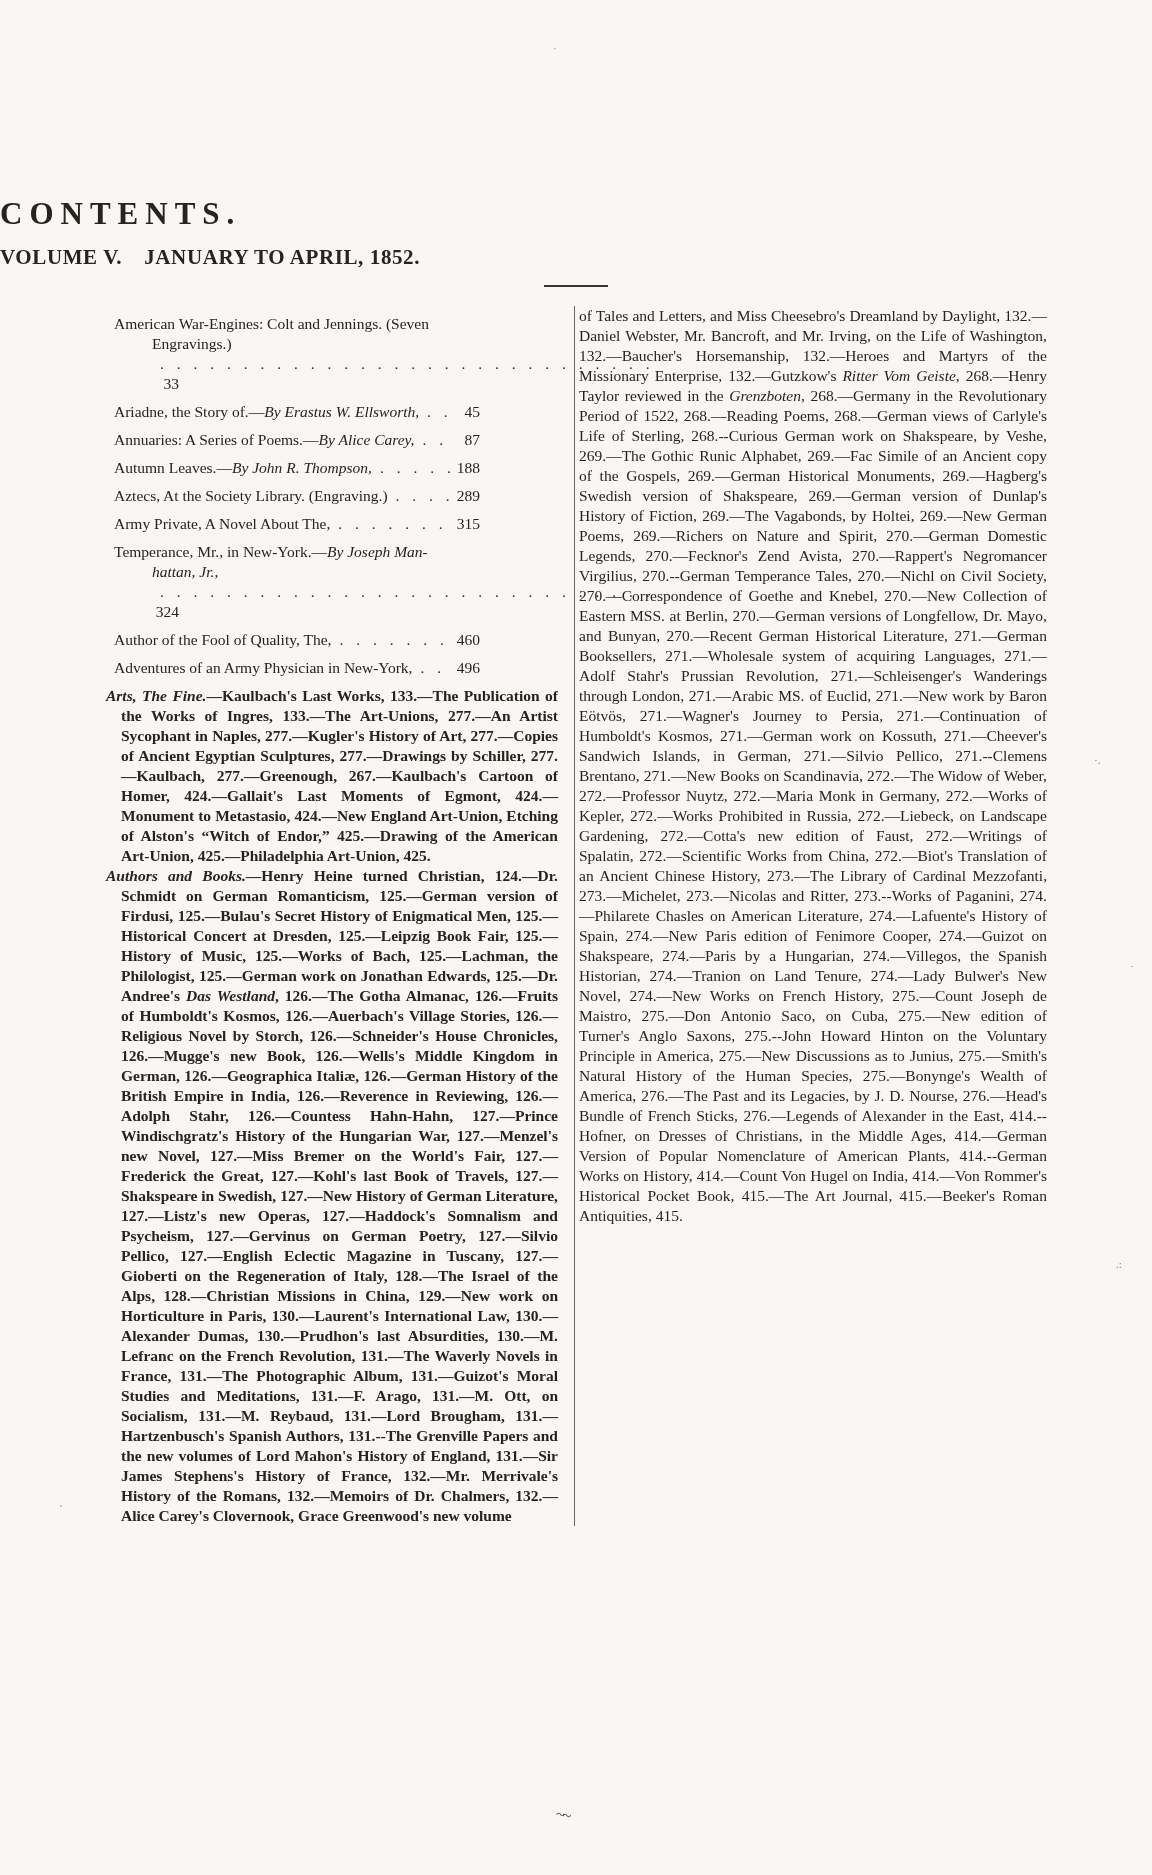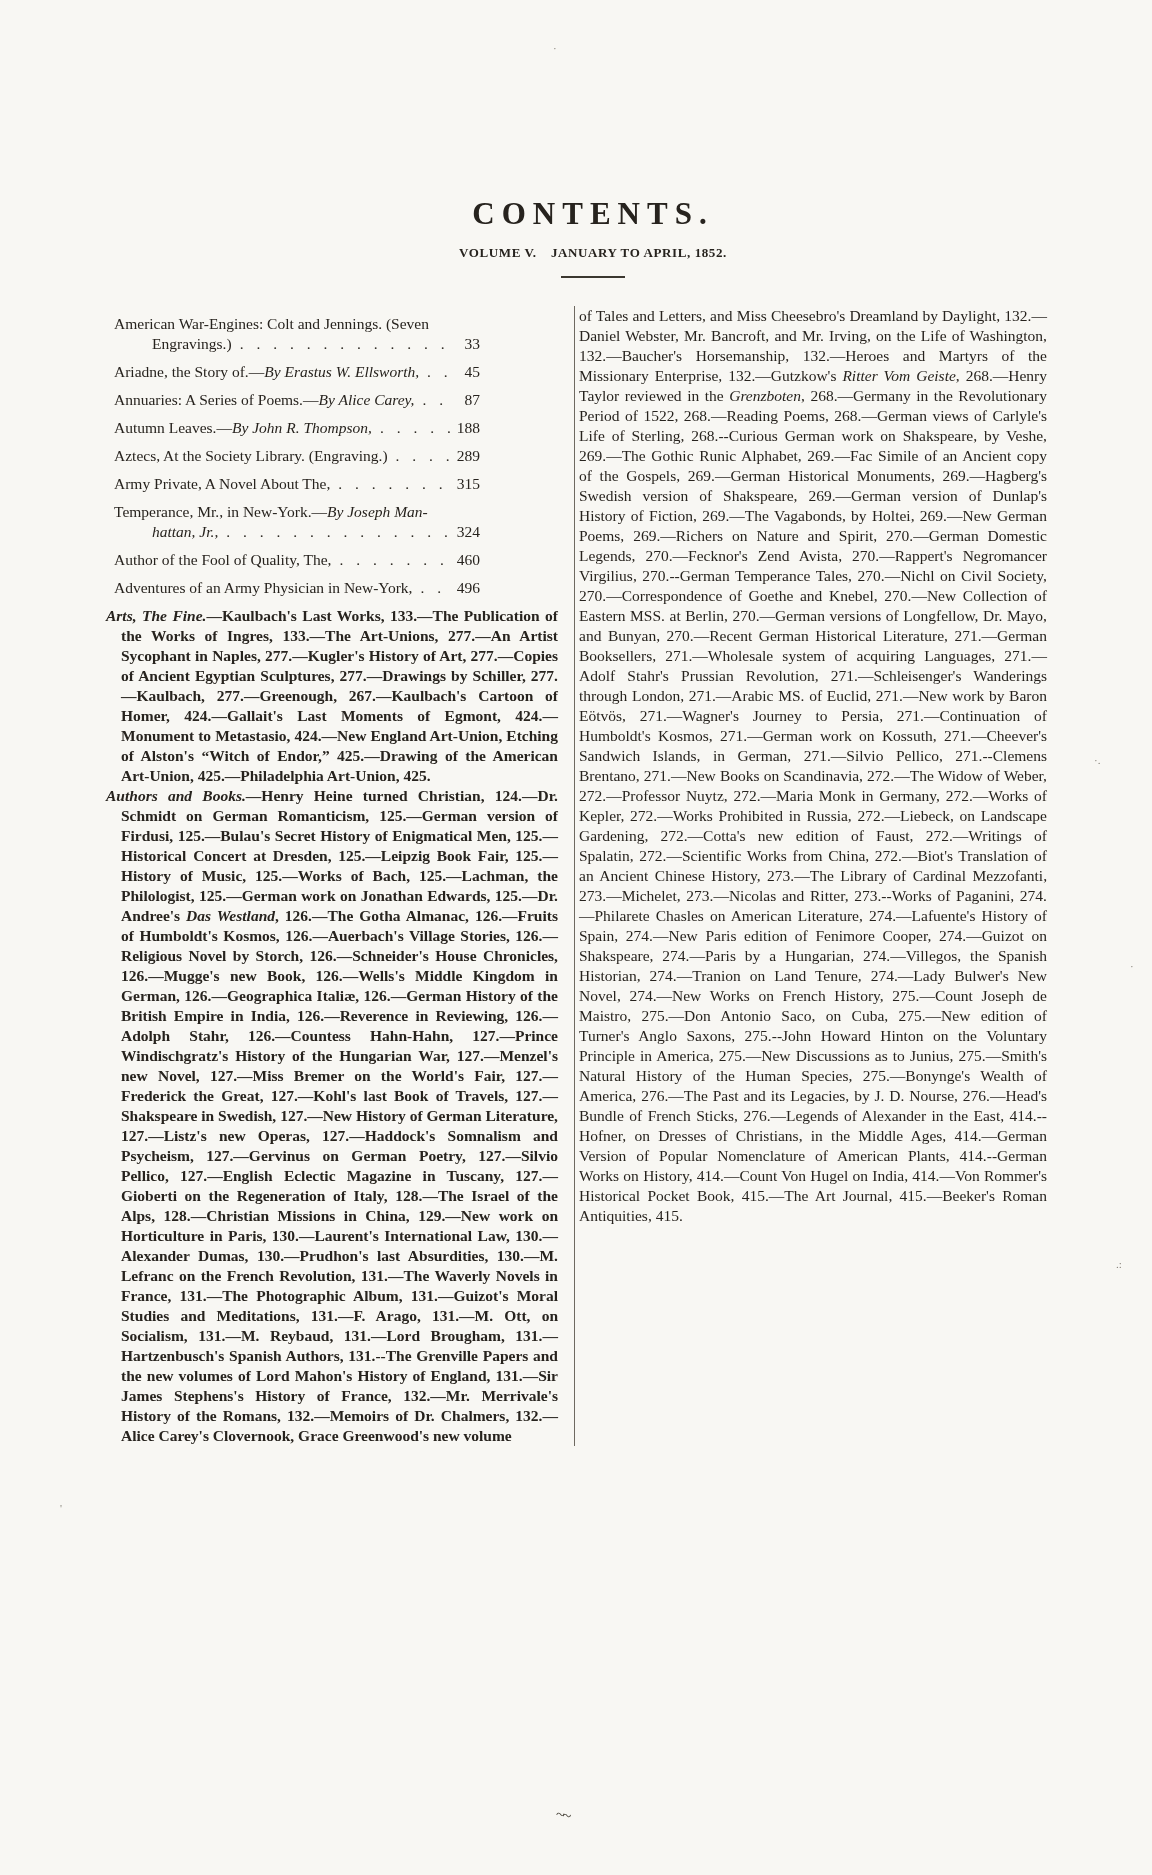--- a/index.html
+++ b/index.html
@@ -6,37 +6,37 @@
   html, body { margin: 0; padding: 0; }
   body { width: 1152px; background: #e9e7e3; }
   .sheet {
     position: relative;
     width: 1152px; height: 1875px;
     background: #f8f7f3;
     font-family: "Liberation Serif", serif;
     color: #27231e;
     overflow: hidden;
   }
-  .head { position: absolute; top: 196px; left: 0; width: 100%; text-align: center; padding-left: 34px; }
+  .head { position: absolute; top: 196px; left: 0; width: 100%; text-align: left; }
   .title { margin: 0; font-size: 31px; font-weight: 700; letter-spacing: 7px; }
-  .subtitle { margin-top: 13px; font-size: 13px; font-weight: 700; letter-spacing: 0.6px; }
+  .subtitle { margin-top: 13px; font-size: 21px; font-weight: 700; letter-spacing: 0.6px; }
   .rule { width: 64px; height: 2px; background: #3b372f; margin: 15px auto 0; }
 
   .columns {
     position: absolute; top: 306px; left: 106px; width: 941px;
     display: flex;
     font-size: 15.5px; line-height: 20px;
   }
   .col-left { width: 452px; }
   .col-right { width: 473px; margin-left: 16px; padding-left: 4px; border-left: 1px solid #6e6960; }
 
   .entry { margin: 8px; }
   .eline { display: flex; align-items: baseline; }
   .eline .etext { white-space: nowrap; flex-shrink: 0; }
-  .eline.cont { padding-left: 38px; }
+  .eline.cont { padding-left: 38px; flex-direction: column; }
   .eline.last { padding-right: 70px; }
   .dots { flex: 1; min-width: 0; overflow: hidden; white-space: nowrap; word-spacing: 9px; padding: 0 5px 0 8px; color: #2e2a24; }
   .pnum { min-width: 27px; text-align: right; flex-shrink: 0; }
   .it { font-style: italic; }
 
   p.hang { margin: 0; padding-left: 15px; text-indent: -15px; text-align: justify; font-weight: bold; }
   p.flow { margin: 0; text-align: justify; }
 
   .artifact { position: absolute; font-size: 11px; color: #6f6a61; opacity: .85; }
   .squiggle { position: absolute; font-size: 16px; color: #4a453c; transform: rotate(10deg); letter-spacing: -2px; }

